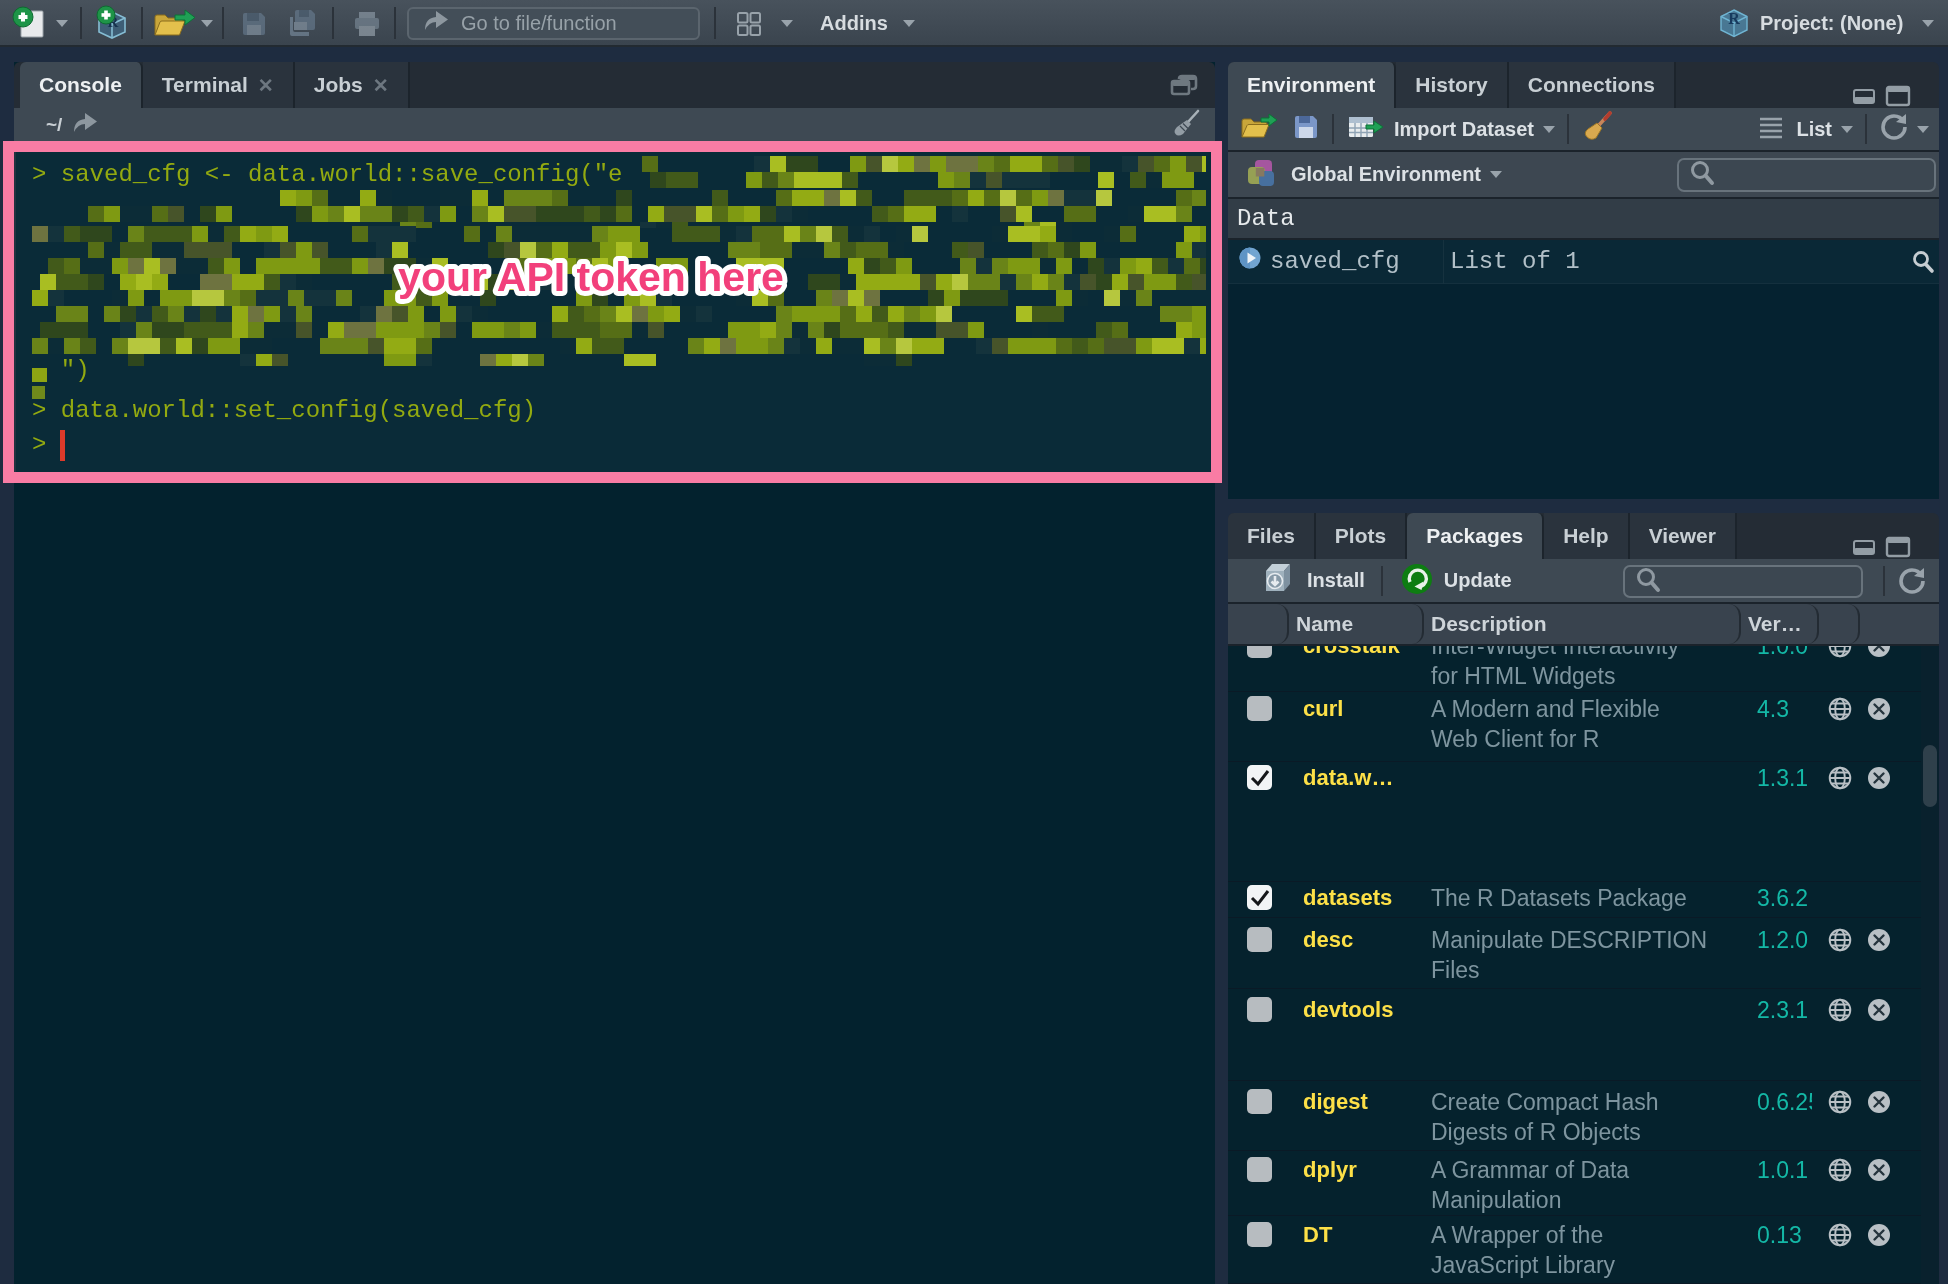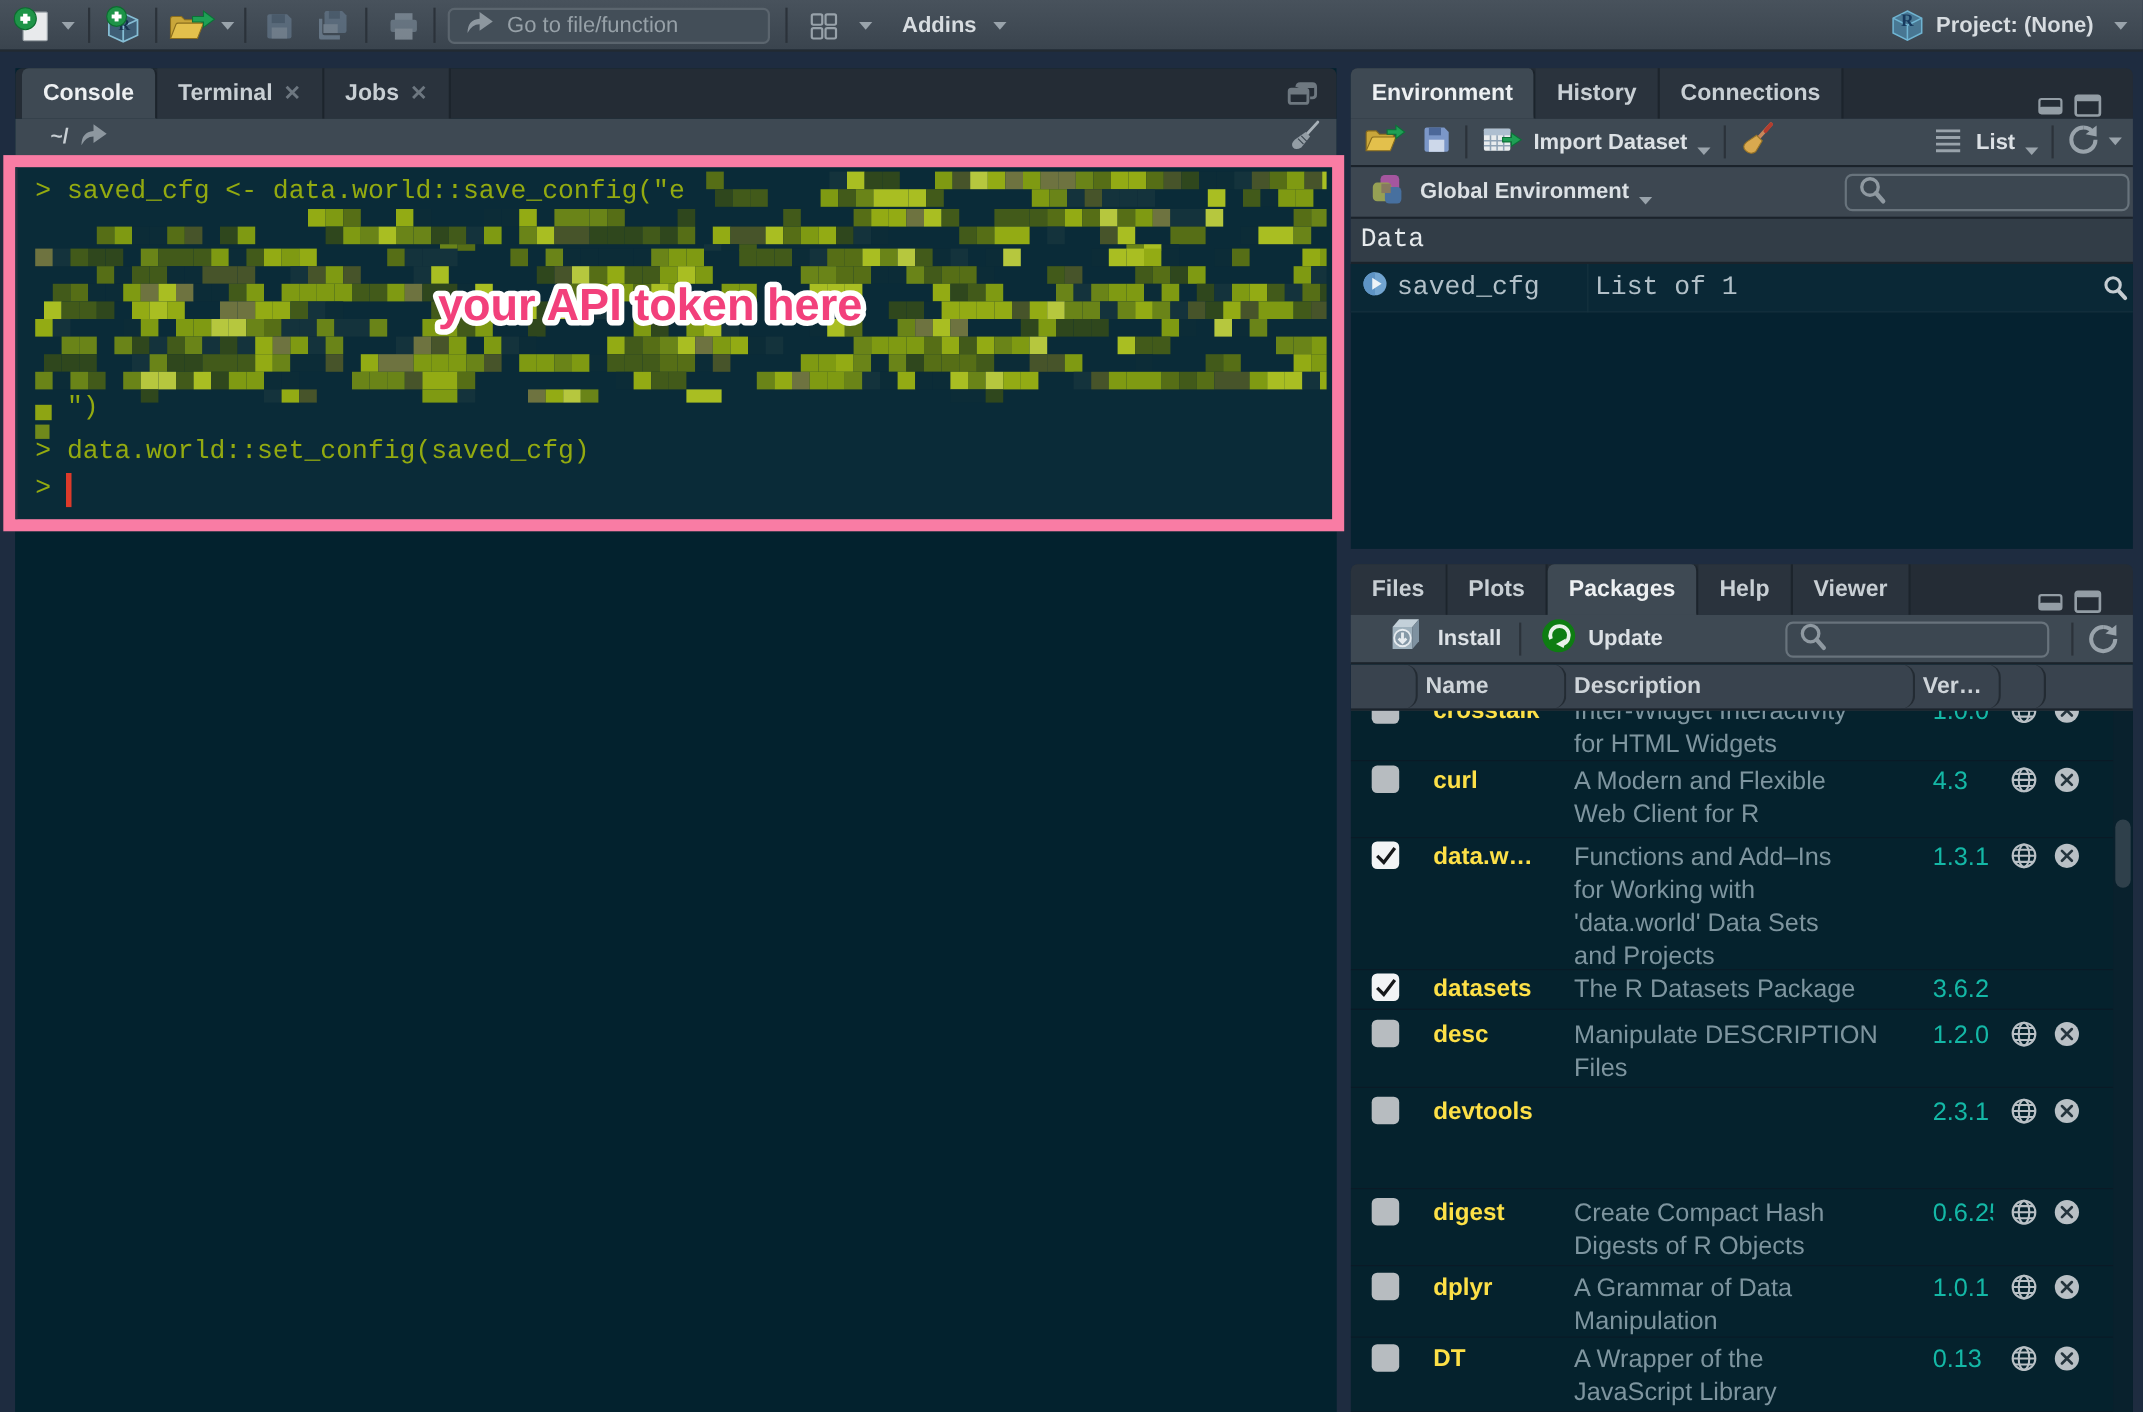--- a/index.html
+++ b/index.html
@@ -46,21 +46,21 @@
 #rtool1 { left:1228px; top:108px; width:711px; height:44px; }
 #renv2 { position:absolute; left:1228px; top:152px; width:711px; height:47px; background:#3d4751;
   border-bottom:2px solid #1b232b; display:flex; align-items:center; }
 #rdata { position:absolute; left:1228px; top:199px; width:711px; height:41px; background:#323d47;
   border-bottom:2px solid #1b232b; color:#e6eaec; font-family:"Liberation Mono",monospace; font-size:24px;
   display:flex; align-items:center; padding-left:9px; }
 #rbody1 { position:absolute; left:1228px; top:240px; width:711px; height:259px; background:#052230; }
 #envrow { position:absolute; left:0; top:0; width:711px; height:44px; background:#0a2836;
   border-bottom:1px solid #14303e; display:flex; align-items:center;
   font-family:"Liberation Mono",monospace; font-size:24px; color:#b2c0c8; }
-.toolbtn { display:flex; align-items:flex-end; gap:9px; color:#dce1e5; font-size:20px; font-weight:700; }
+.toolbtn { display:flex; align-items:center; gap:9px; color:#dce1e5; font-size:20px; font-weight:700; }
 .searchbox { background:#3c4751; border:2px solid #68737c; border-radius:7px; display:flex; align-items:center; }
 
 #rtabs2 { left:1228px; top:513px; width:711px; height:46px; }
 #rtool2 { left:1228px; top:559px; width:711px; height:45px;padding-left:20px; }
 #rbody2 { position:absolute; left:1228px; top:604px; width:711px; height:680px; background:#05222d; overflow:hidden; }
 #phead { position:absolute; left:0; top:0; width:711px; height:42px; background:#39434e; z-index:5;
   border-bottom:2px solid #1b232b; display:flex; color:#ced4d9; font-size:21px; font-weight:700; }
 #phead div { border-right:2px solid #232b33; height:100%; display:flex; align-items:center; padding-left:7px;border-radius:12px; }
 #prows { position:absolute; left:0; top:27px; width:711px; }
 .prow { position:relative; border-bottom:1px solid #0a1a26; }
@@ -978,21 +978,20 @@
         <div class="pc5"><svg width="26" height="26" viewBox="0 0 26 26" style="">
 <circle cx="13" cy="13" r="11" fill="#b9c0c5"></circle>
 <path d="M8.5 8.5 L17.5 17.5 M17.5 8.5 L8.5 17.5" stroke="#25343d" stroke-width="2.4" stroke-linecap="round"></path>
 </svg></div>
       </div>
       <div class="prow" style="height:120px;--pt:1px">
 <div class="pc0"><span class="cb cbc"><svg width="26" height="26" viewBox="0 0 26 26" style="">
               <path d="M5 13 L11 19 L21 6" fill="none" stroke="#16181a" stroke-width="3"></path>
             </svg></span></div>
         <div class="pc1">data.w…</div>
-        <div class="pc2">Functions and Add–Ins<br>for Working with<br>'data.world' Data Sets<br>and Projects</div>
 <div class="pc3">1.3.1</div>
         <div class="pc4"><svg width="26" height="26" viewBox="0 0 26 26" style="">
 <g fill="none" stroke="#b9c0c5" stroke-width="1.9">
 <circle cx="13" cy="13" r="10.3"></circle>
 <ellipse cx="13" cy="13" rx="4.8" ry="10.3"></ellipse>
 <path d="M2.7 13 L23.3 13 M4.3 7.5 L21.7 7.5 M4.3 18.5 L21.7 18.5"></path>
 </g>
           </svg></div>
         <div class="pc5"><svg width="26" height="26" viewBox="0 0 26 26" style="">
 <circle cx="13" cy="13" r="11" fill="#b9c0c5"></circle>

